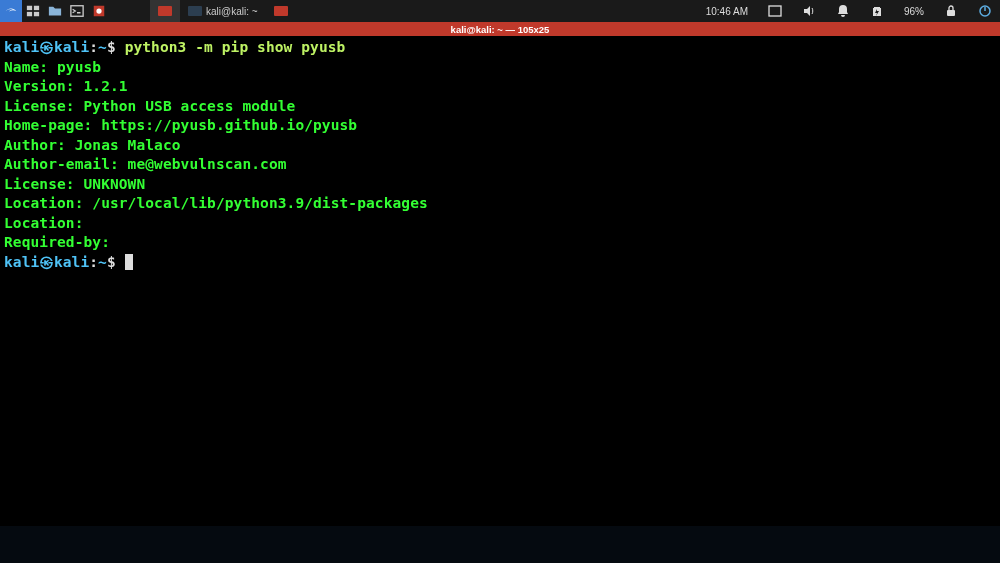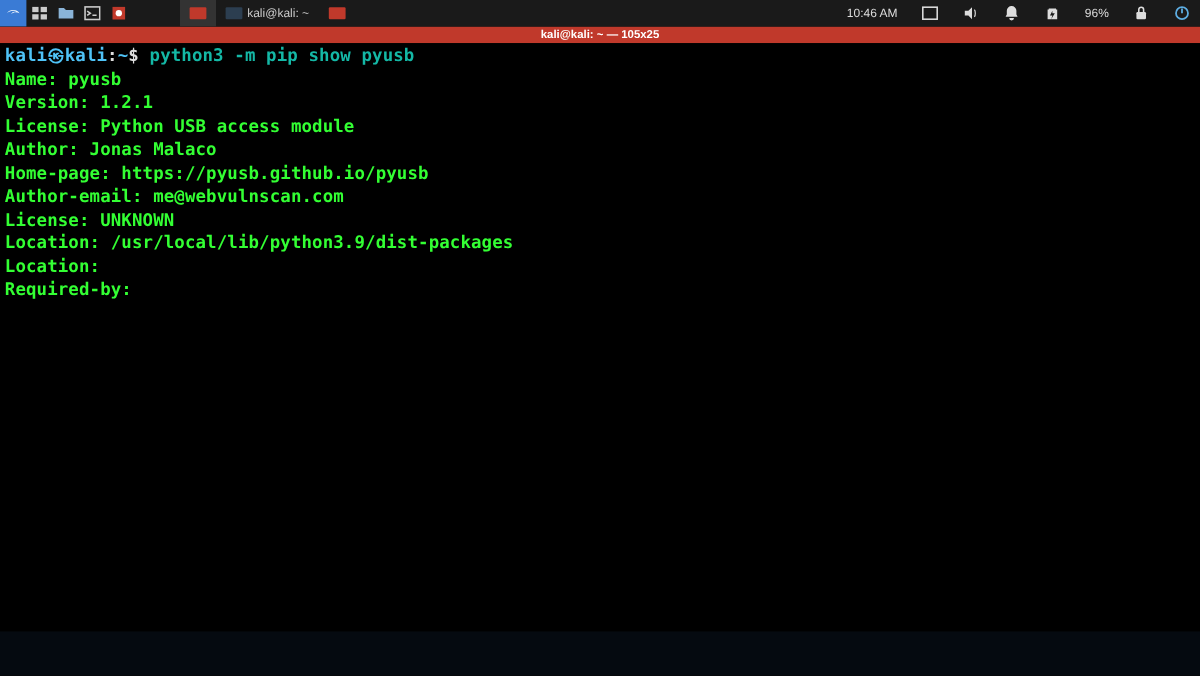--- a/index.html
+++ b/index.html
@@ -100,21 +100,21 @@
   color: #33ff33;
   min-height: 490px;
   background: #000;
   font-weight: bold;
   letter-spacing: .1px;
 }
 .prompt .user { color: #4fc3f7; }
 .prompt .colon { color: #ddd; }
 .prompt .path { color: #4fc3f7; }
 .prompt .dollar { color: #ddd; }
-.cmd { color: #14b8a6; }
+.cmd { color: #bef264; }
 .output-line { color: #33ff33; }
 .cursor {
   display: inline-block; width: 8px; height: 16px;
   background: #ddd; vertical-align: text-bottom;
   animation: blink 1s step-end infinite;
 }
 @keyframes blink { 50% { opacity: 0; } }
 </style>
 </head>
 <body>
@@ -306,21 +306,22 @@
     </div>
   </div>
   <div class="term-redbar">
     <span>kali@kali: ~ — 105x25</span>
   </div>
   <div class="term-body" id="term-body">
       <div><span class="prompt"><span class="user">kali㉿kali</span><span class="colon">:</span><span class="path">~</span><span class="dollar">$</span></span> <span class="cmd">python3 -m pip show pyusb</span></div>
       <div class="output-line">Name: pyusb</div>
       <div class="output-line">Version: 1.2.1</div>
       <div class="output-line">License: Python USB access module</div>
+      <div class="output-line">Home-page: https://pyusb.github.io/pyusb</div>
       <div class="output-line">Author: Jonas Malaco</div>
-      <div class="output-line">Home-page: https://pyusb.github.io/pyusb</div>
       <div class="output-line">Author-email: me@webvulnscan.com</div>
       <div class="output-line">License: UNKNOWN</div>
       <div class="output-line">Location: /usr/local/lib/python3.9/dist-packages</div>
       <div class="output-line">Location: </div>
       <div class="output-line">Required-by: </div>
+      <div><span class="prompt"><span class="user">kali㉿kali</span><span class="colon">:</span><span class="path">~</span><span class="dollar">$</span></span> <span class="cursor"></span></div>
     </div>
 </div>
 
 </body></html>

